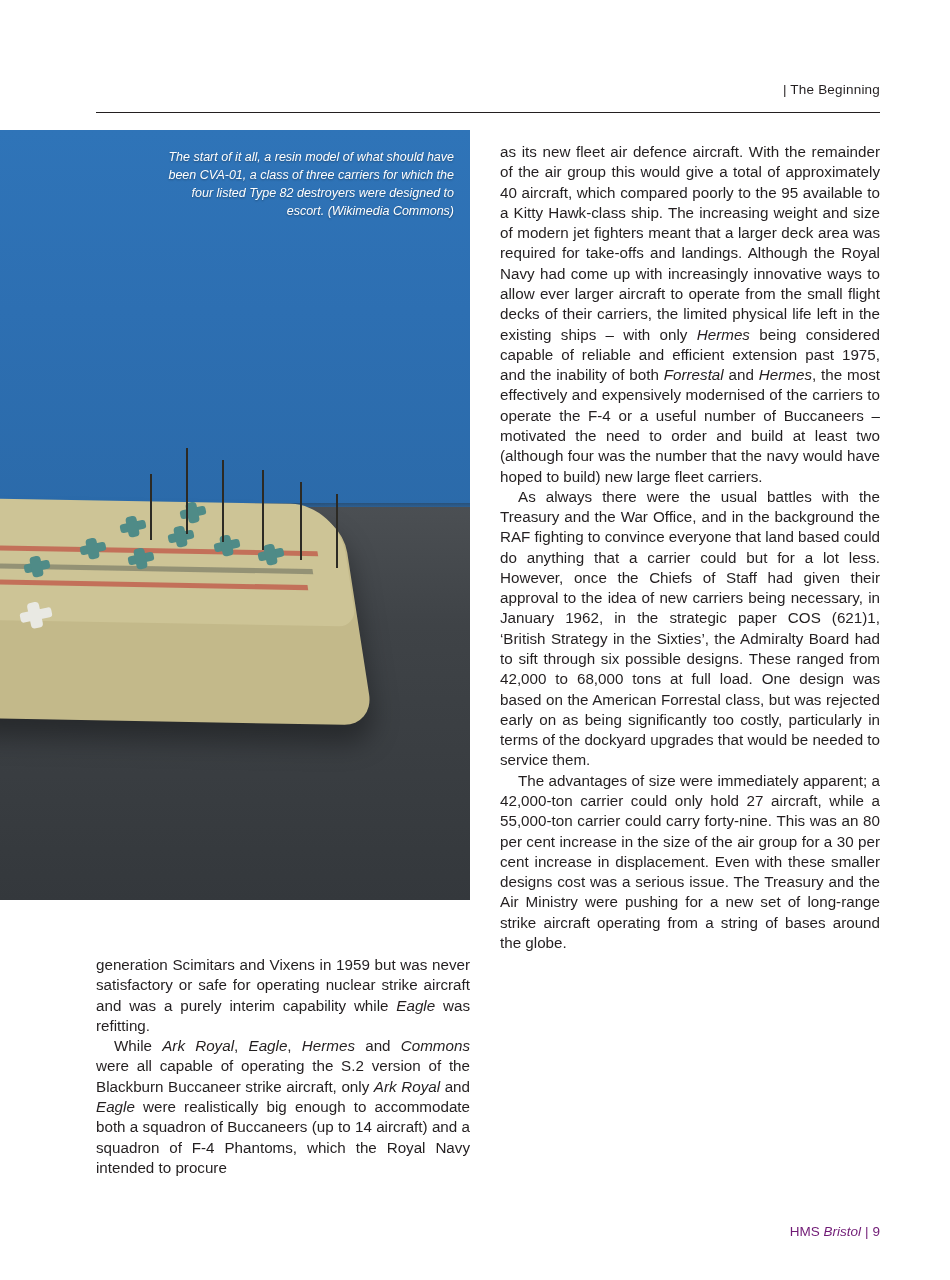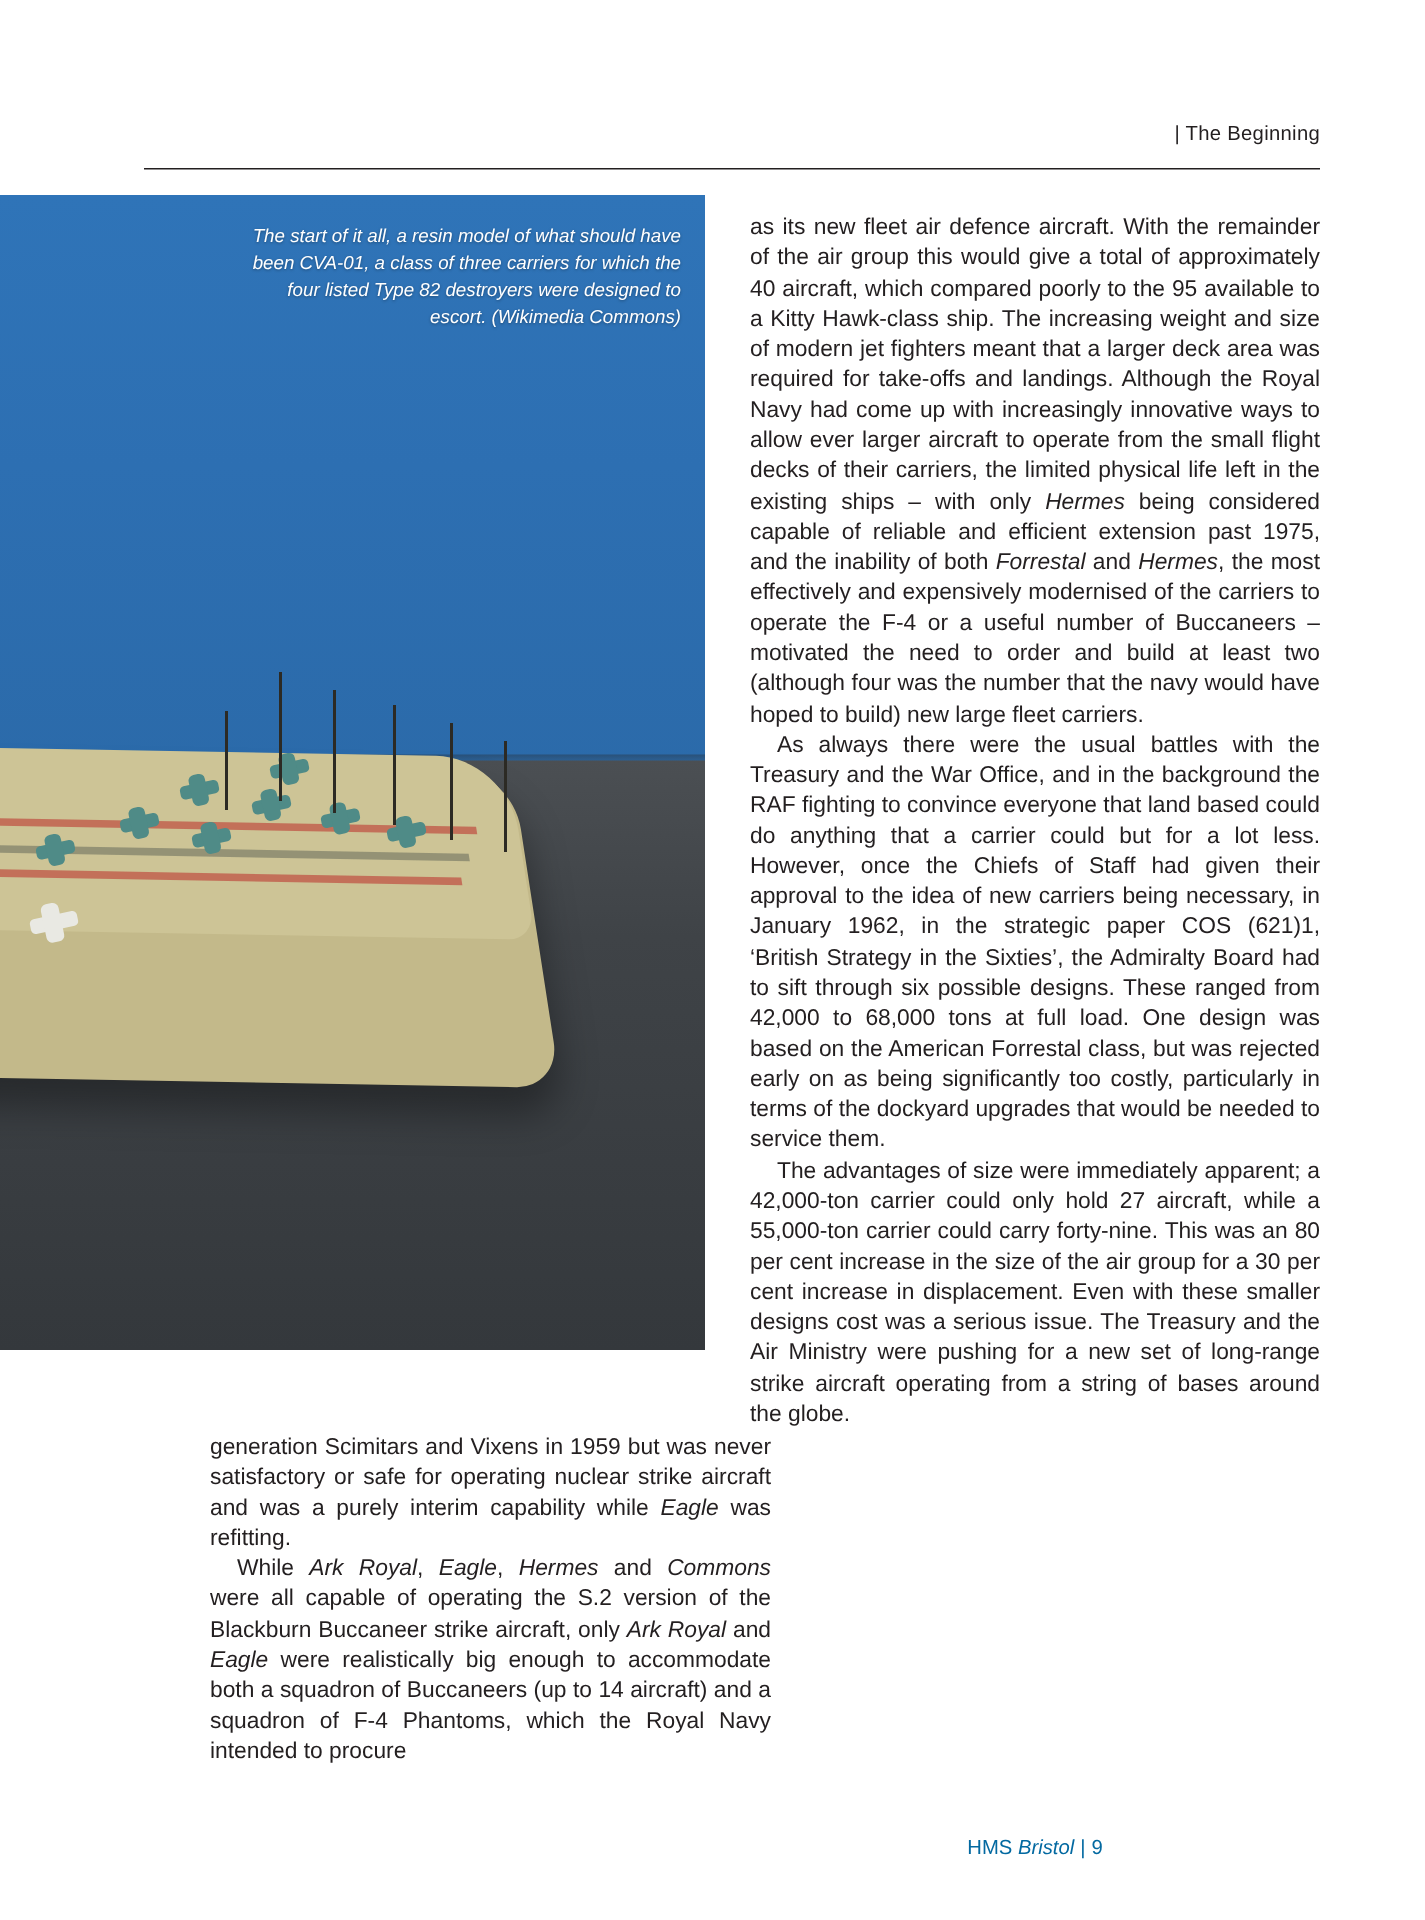--- a/index.html
+++ b/index.html
@@ -188,32 +188,31 @@
   }
   .col-right {
     left: 500px;
     top: 142px;
     width: 380px;
   }
   .col-left-lower {
     left: 96px;
     top: 955px;
     width: 374px;
-    margin-left: 44px;
   }
 
   
   .footer {
     position: absolute;
     left: 500px;
     top: 1224px;
     width: 380px;
-    text-align: center;
+    text-align: right;
     font-size: 13.5px;
-    color: #0369a1;
+    color: #701a75;
   }
   .footer .sep { padding: 0 4px; }
 
   i, .it { font-style: italic; }
 </style>
 </head>
 <body>
 
 <div class="page">
 

